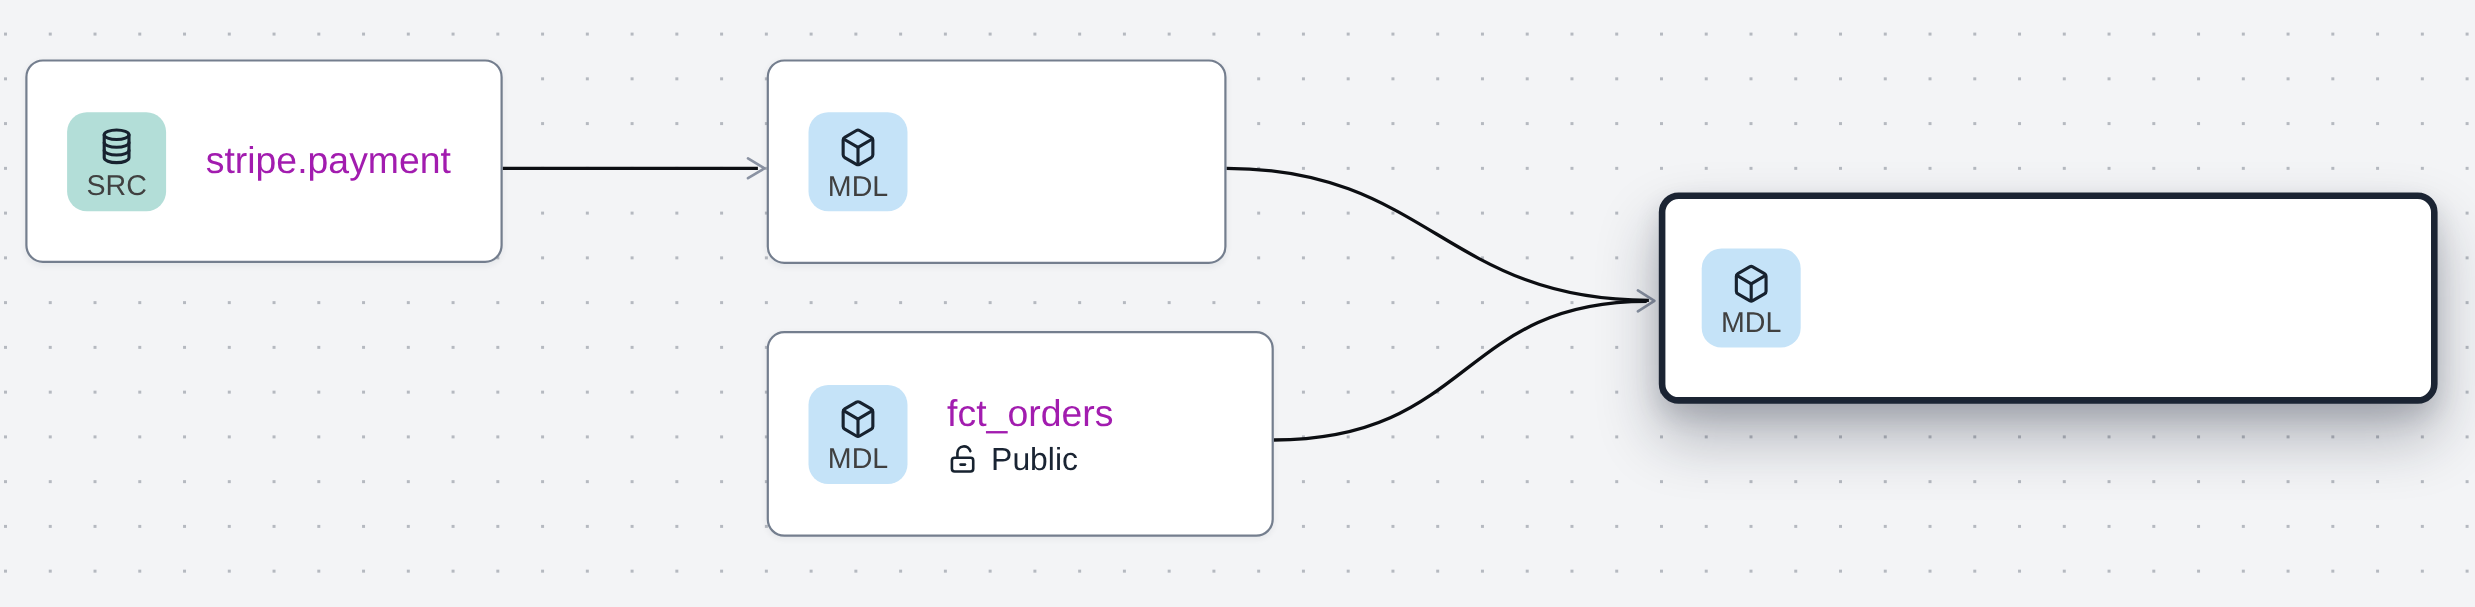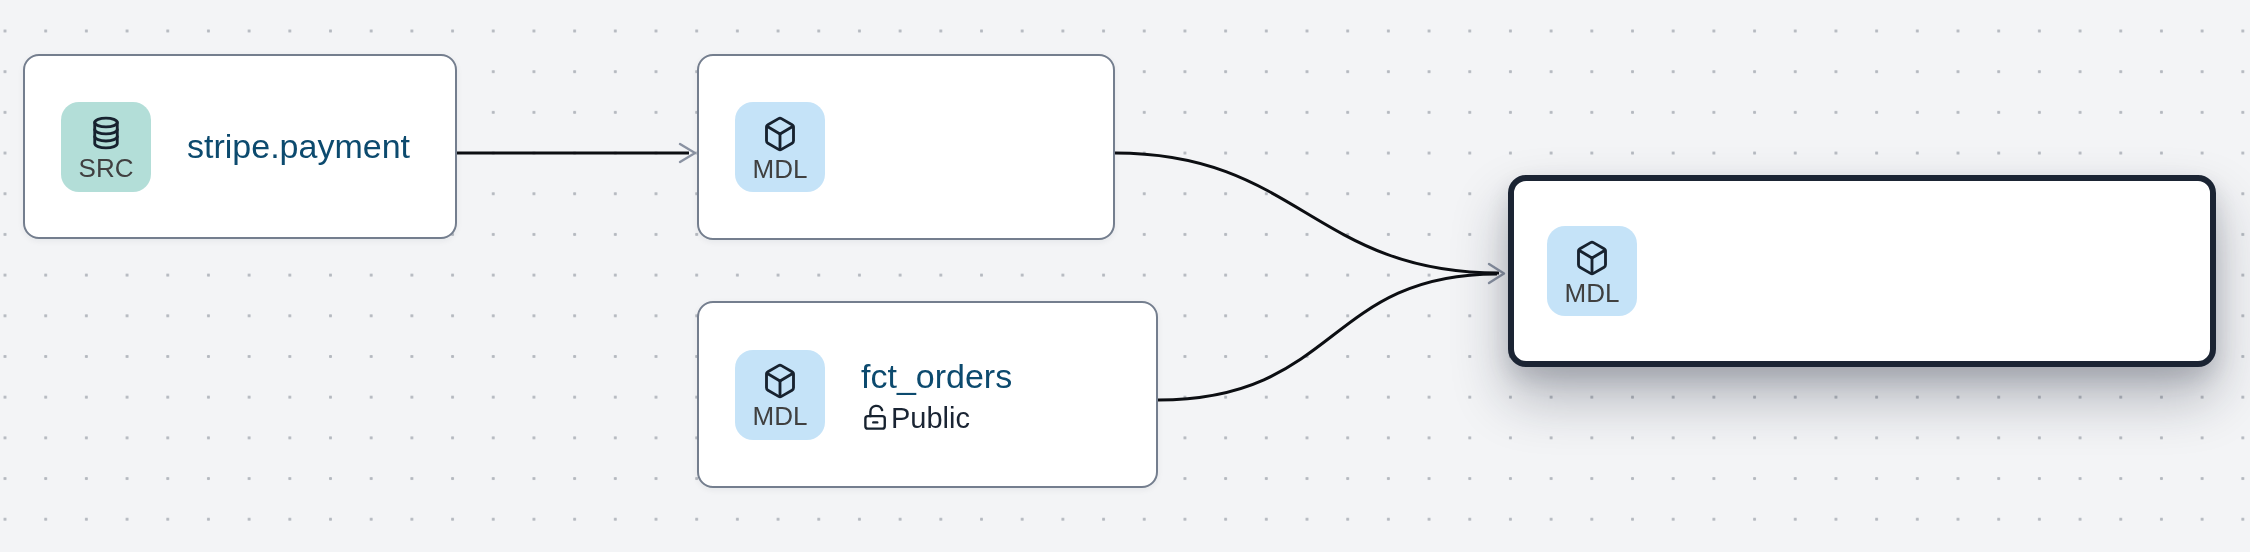--- a/index.html
+++ b/index.html
@@ -75,27 +75,27 @@
     color: #404040;
   }
   .node-text {
     display: flex;
     flex-direction: column;
     justify-content: center;
   }
   .node-title {
     font-size: 34px;
     line-height: 1.22;
-    color: #0c4a6e;
+    color: #a21caf;
     white-space: nowrap;
   }
   .node-subtitle {
     display: flex;
     align-items: center;
-    gap: 0;
+    gap: 10px;
     margin-top: 6px;
     font-size: 29px;
     line-height: 1;
     color: #1a2433;
     white-space: nowrap;
   }
   .node-subtitle svg { display: block; }
   svg.icon { stroke: #17222f; fill: none; stroke-width: 1.9; stroke-linecap: round; stroke-linejoin: round; }
 </style>
 </head>

